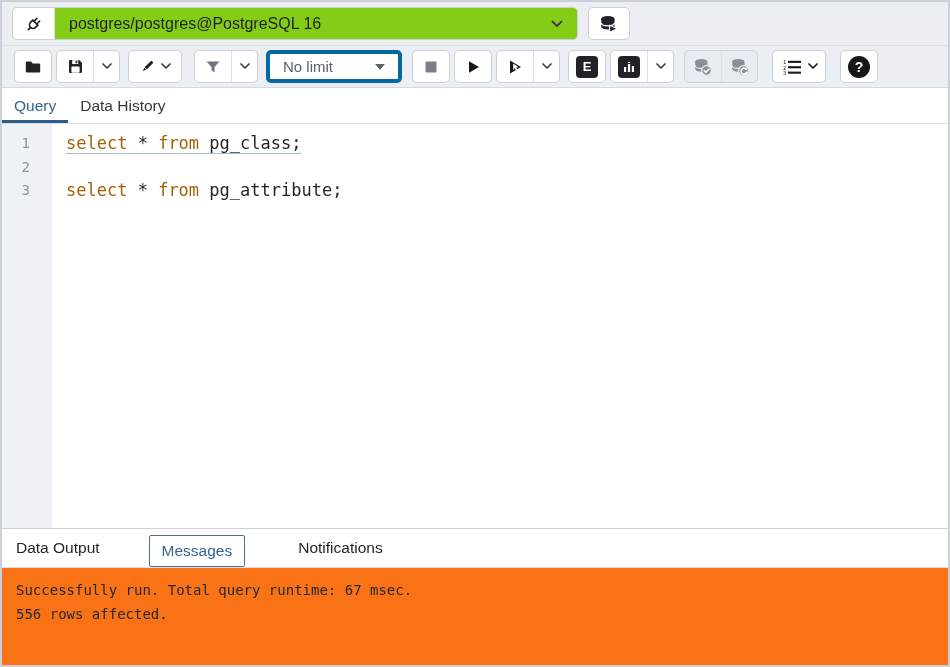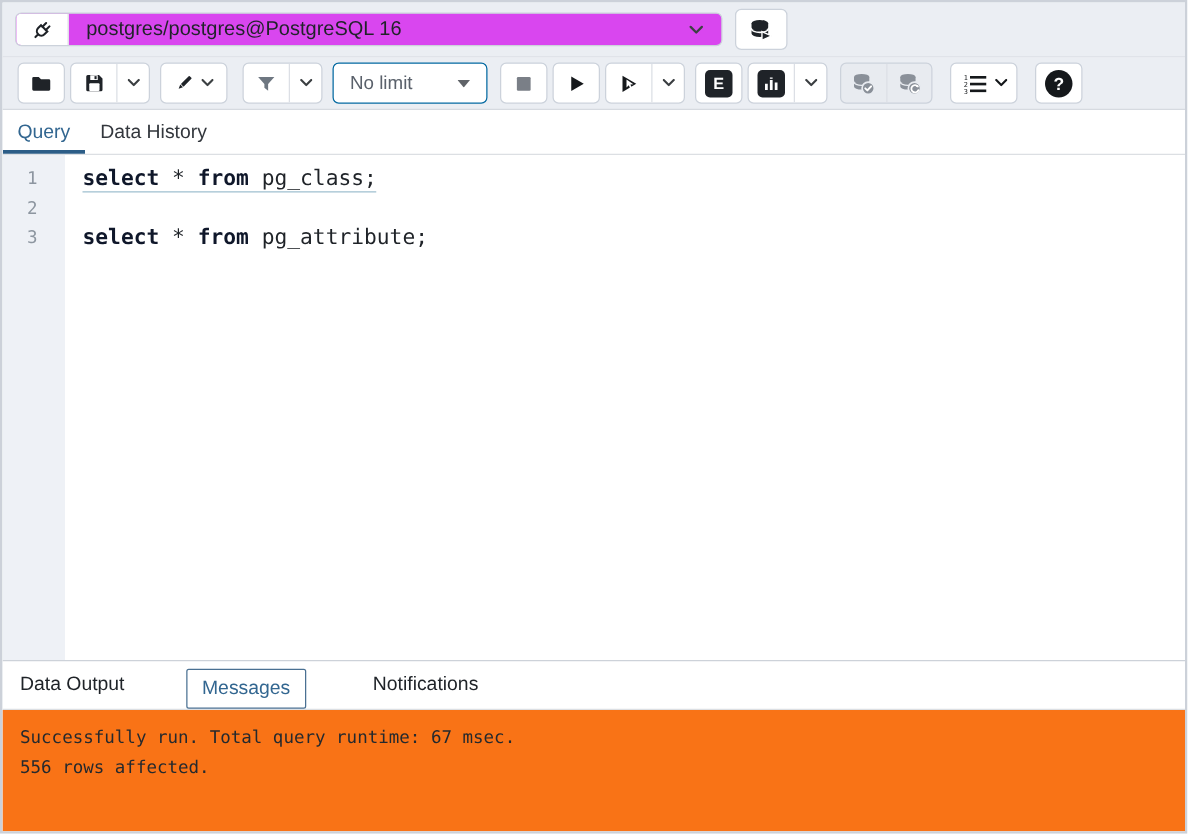--- a/index.html
+++ b/index.html
@@ -14,22 +14,22 @@
   }
 
   
   .conn-bar {
     flex: 0 0 44px; background: #ebeef3;
     display: flex; align-items: center;
     padding: 0 10px; gap: 10px;
     border-bottom: 1px solid #dde0e6;
   }
   .conn-group {
-    display: flex; align-items: stretch; height: 27px; width: 566px;
-    background: #d946ef; border: 1px solid #ccd2db; border-radius: 5px;
+    display: flex; align-items: stretch; height: 33px; width: 566px;
+    background: #84cc16; border: 1px solid #ccd2db; border-radius: 5px;
     overflow: hidden;
   }
   .plug-btn {
     width: 42px; display: flex; align-items: center; justify-content: center;
     border-right: 1px solid #dcdfe5; cursor: pointer; background: #fff;
   }
   .conn-select {
     flex: 1; display: flex; align-items: center; justify-content: space-between;
     padding: 0 14px; font-size: 16px; color: #1f2328; cursor: pointer;
   }
@@ -53,22 +53,22 @@
   .btn-group.disabled { background: #e8ebf0; }
   .btn {
     display: flex; align-items: center; justify-content: center;
     min-width: 36px; padding: 0 2px; border: none; background: transparent; cursor: pointer;
   }
   .btn + .btn { border-left: 1px solid #dcdfe5; }
   .btn.caret { min-width: 26px; }
   .btn.wide { min-width: 52px; gap: 5px; }
   .btn-group.disabled .btn { cursor: default; }
   .select-ctl {
-    height: 33px; width: 124px; flex: none;
-    background: #fff; border: 1px solid #0369a1; border-radius: 5px;
+    height: 33px; width: 136px; flex: none;
+    background: #fff; border: 4px solid #0369a1; border-radius: 5px;
     display: flex; align-items: center; justify-content: space-between;
     padding: 0 13px; font-size: 15px; color: #5a616b; cursor: pointer;
   }
   .g4 { margin-right: 4px; } .g8 { margin-right: 8px; } .g10 { margin-right: 10px; }
   .g12 { margin-right: 12px; } .g14 { margin-right: 14px; }
   .dark-chip {
     width: 22px; height: 22px; background: #1f2328; border-radius: 4px;
     display: flex; align-items: center; justify-content: center;
     color: #fff; font-weight: bold; font-size: 13px;
   }
@@ -95,21 +95,21 @@
   .ln {
     height: 23.5px; line-height: 23.5px; text-align: right; padding-right: 22px;
     color: #8d96a0; font-family: "DejaVu Sans Mono", monospace; font-size: 14px;
   }
   .code {
     flex: 1; padding: 8px 0 0 14px;
     font-family: "DejaVu Sans Mono", monospace; font-size: 17px; line-height: 23.5px;
     color: #1f2328; cursor: text;
   }
   .code-line { height: 23.5px; white-space: pre; }
-  .keyword { color: #0f172a; font-weight: bold; }
+  .keyword { color: #a16207; font-weight: normal; }
   .plain { color: #1f2328; }
   .exec-underline { border-bottom: 1px solid #9fc0d0; }
 
   
   .bottom-tabs {
     flex: 0 0 37px; background: #fff;
     border-top: 1px solid #cdd2d9; border-bottom: 1px solid #dcdfe3;
     display: flex; align-items: center; padding-left: 14px; gap: 31px;
   }
   .btab { font-size: 15.5px; color: #1f2328; padding: 6px 12px; cursor: pointer; }

